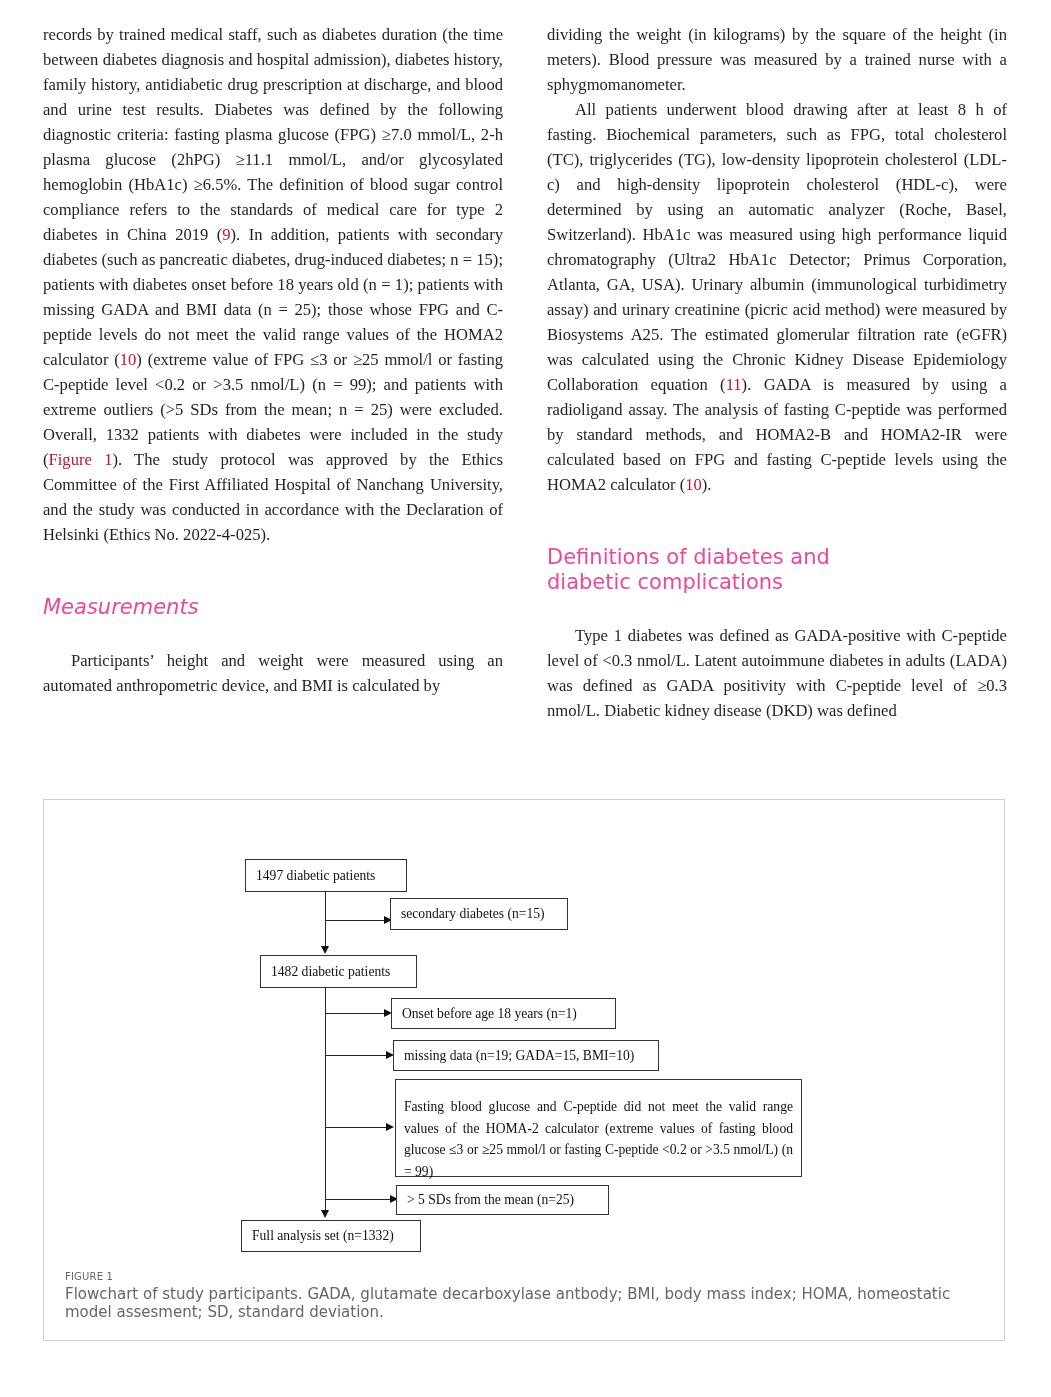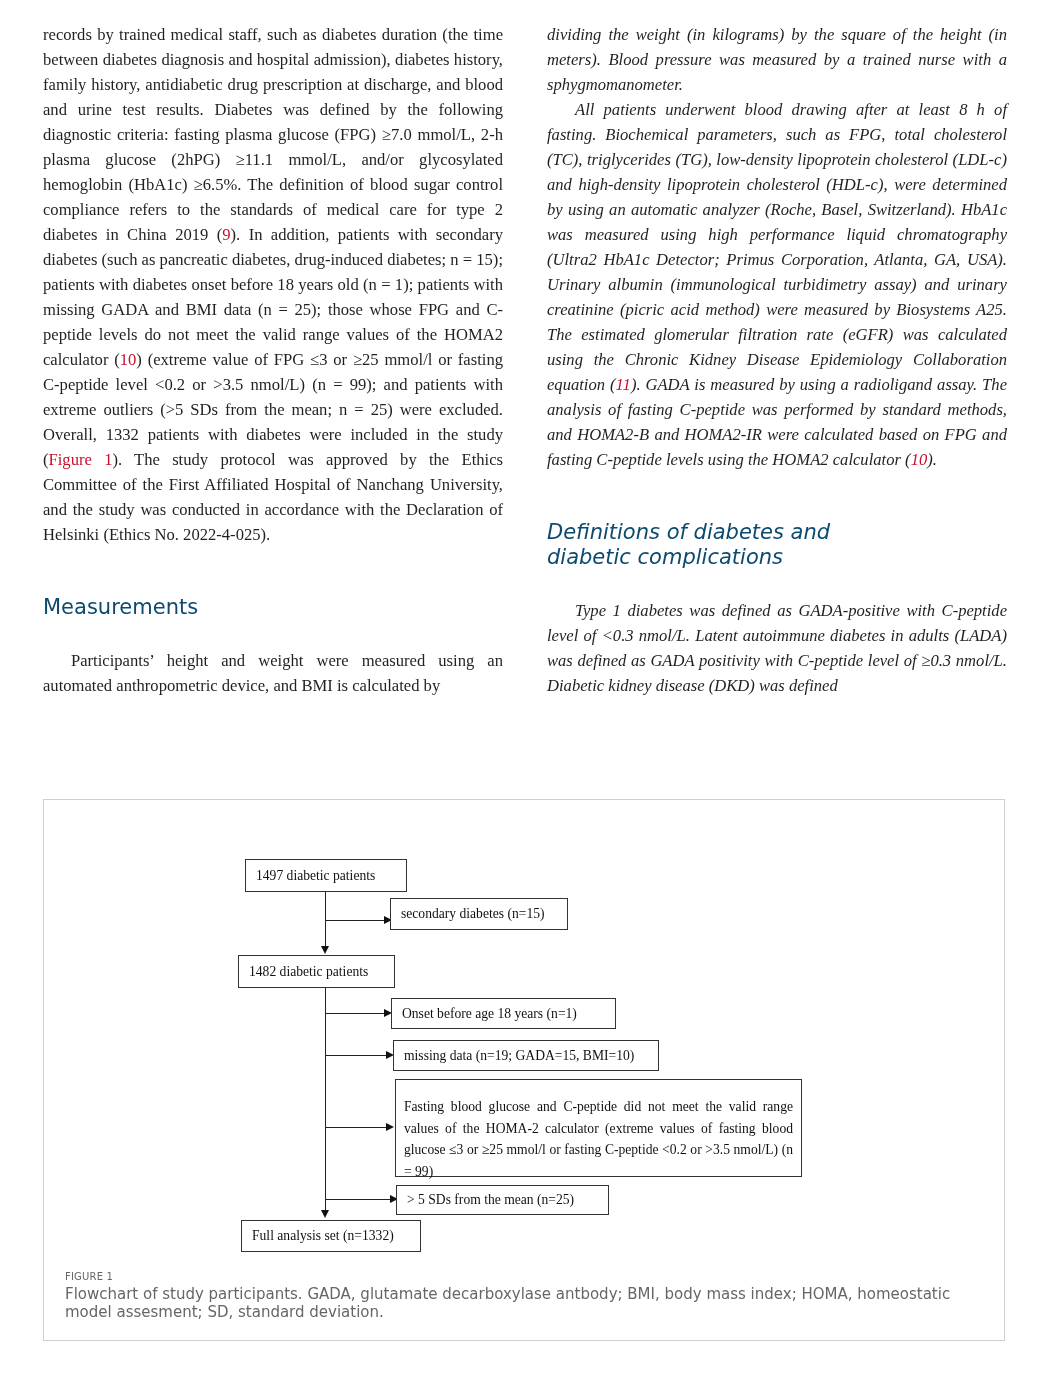--- a/index.html
+++ b/index.html
@@ -1,24 +1,24 @@
 <!DOCTYPE html>
 <html><head>
 <meta charset="utf-8">
 <style>
   html, body { margin: 0; padding: 0; background: #ffffff; }
   body { width: 1051px; height: 1397px; position: relative; overflow: hidden; color: #231f20; }
   .col { position: absolute; top: 22px; width: 460px; font-family: "Liberation Serif", "DejaVu Serif", serif; font-size: 16.6px; line-height: 25px; }
   .col.left { left: 43px; }
-  .col.right { left: 547px; font-style: italic; }
+  .col.right { left: 547px; }
   .col p { margin: 0; text-align: justify; text-align-last: auto; }
   .col p.indent { text-indent: 28px; }
   .ref { color: #c8102e; }
-  h2 { font-family: "DejaVu Sans", "Liberation Sans", sans-serif; font-weight: normal; font-size: 21px; line-height: 25px; color: #0c4a6e; margin: 0; }
-  .h-measure { margin-top: 48px; margin-bottom: 28px; }
+  h2 { font-family: "DejaVu Sans", "Liberation Sans", sans-serif; font-weight: normal; font-size: 21px; line-height: 25px; color: #ec4899; margin: 0; }
+  .h-measure { margin-top: 48px; margin-bottom: 28px; font-style: italic; }
   .h-defs { margin-top: 48px; margin-bottom: 28px; }
 
   .figure { position: absolute; left: 43px; top: 799px; width: 962px; height: 542px; border: 1px solid #cfcfcf; box-sizing: border-box; background: #fff; }
   .fc { position: absolute; font-family: "Liberation Serif", "DejaVu Serif", serif; font-size: 13.6px; color: #111; }
   .box { position: absolute; border: 1px solid #333; background: #fff; box-sizing: border-box; padding: 0 10px; display: flex; align-items: center; white-space: nowrap; }
   .box.multi { white-space: normal; display: block; padding: 16px 8px; line-height: 21.5px; text-align: justify; }
   .vline { position: absolute; width: 1px; background: #222; }
   .hline { position: absolute; height: 1px; background: #222; }
   .arrow-r { position: absolute; width: 0; height: 0; border-top: 4px solid transparent; border-bottom: 4px solid transparent; border-left: 8px solid #111; }
   .arrow-d { position: absolute; width: 0; height: 0; border-left: 4px solid transparent; border-right: 4px solid transparent; border-top: 8px solid #111; }
@@ -61,21 +61,21 @@
     <div class="arrow-r" style="left:342px;top:251px;"></div>
 
     <div class="hline" style="left:281px;top:327px;width:64px;"></div>
     <div class="arrow-r" style="left:342px;top:323px;"></div>
 
     <div class="hline" style="left:281px;top:399px;width:68px;"></div>
     <div class="arrow-r" style="left:346px;top:395px;"></div>
 
     <div class="box" style="left:201px;top:59px;width:162px;height:33px;">1497 diabetic patients</div>
     <div class="box" style="left:346px;top:98px;width:178px;height:32px;">secondary diabetes (n=15)</div>
-    <div class="box" style="left:194px;top:155px;width:157px;height:33px;">1482 diabetic patients</div>
+    <div class="box" style="left:216px;top:155px;width:157px;height:33px;">1482 diabetic patients</div>
     <div class="box" style="left:347px;top:198px;width:225px;height:31px;">Onset before age 18 years (n=1)</div>
     <div class="box" style="left:349px;top:240px;width:266px;height:31px;">missing data (n=19; GADA=15, BMI=10)</div>
     <div class="box multi" style="left:351px;top:279px;width:407px;height:98px;">Fasting blood glucose and C-peptide did not meet the valid range values of the HOMA-2 calculator (extreme values of fasting blood glucose ≤3 or ≥25 mmol/l or fasting C-peptide &lt;0.2 or &gt;3.5 nmol/L) (n = 99)</div>
     <div class="box" style="left:352px;top:385px;width:213px;height:30px;">&gt; 5 SDs from the mean (n=25)</div>
     <div class="box" style="left:197px;top:420px;width:180px;height:32px;">Full analysis set (n=1332)</div>
   </div>
 
   <div class="caption">
     <div class="label">FIGURE 1</div>
     <div class="text">Flowchart of study participants. GADA, glutamate decarboxylase antbody; BMI, body mass index; HOMA, homeostatic model assesment; SD, standard deviation.</div>

